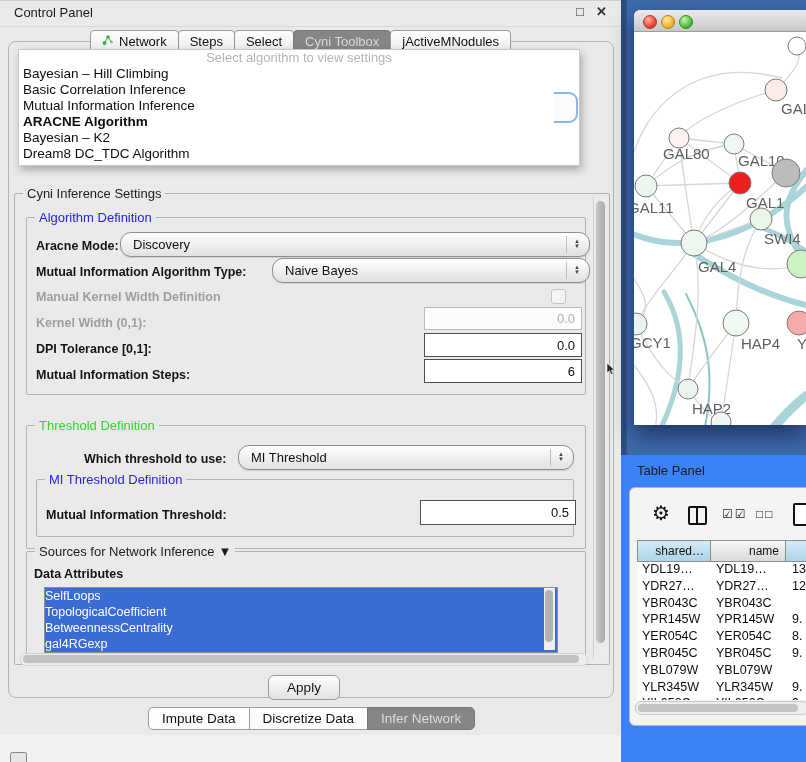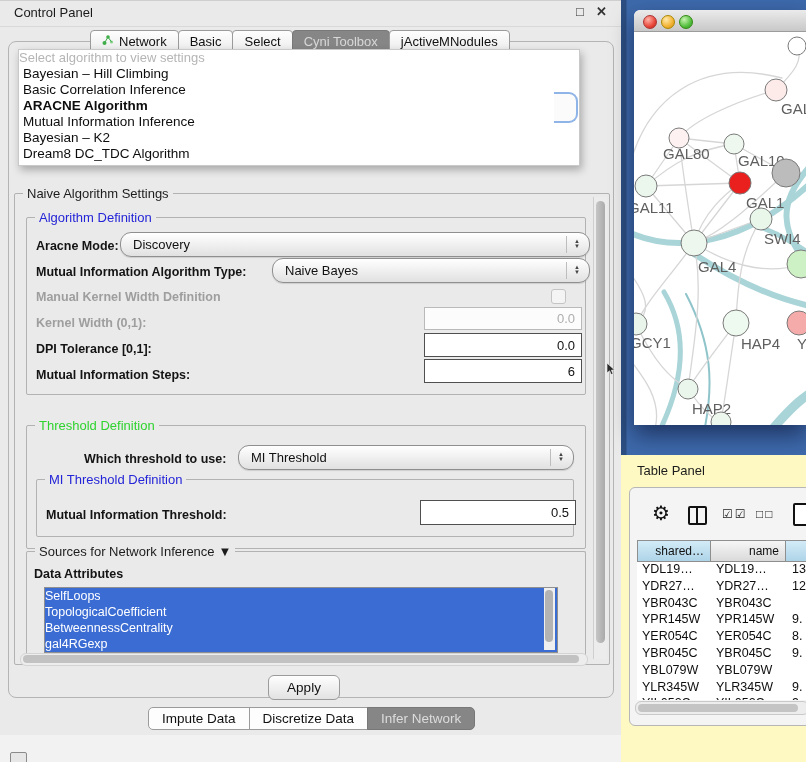--- a/index.html
+++ b/index.html
@@ -22,21 +22,21 @@
        border-radius:4px 4px 0 0;white-space:nowrap;}
   .tab.selected{background:var(--tab-sel,#868686);color:#d8d8d8;border-color:#787878;}
 
   
   .card{position:absolute;left:8px;top:40px;width:604px;height:655px;background:#eaeaea;
         border:1px solid #b4b4b4;border-radius:8px;}
 
   
   .popup{position:absolute;left:18px;top:48px;width:560px;height:115px;background:#fff;
          border:1px solid #c9c9c9;box-shadow:2px 4px 8px rgba(0,0,0,.28);z-index:40;}
-  .popup .ph{height:16px;line-height:16px;font-size:13px;color:#b5b5b5;}
+  .popup .ph{height:16px;line-height:16px;text-align:center;font-size:13px;color:#b5b5b5;}
   .algo-item{height:16px;line-height:16px;font-size:13.5px;color:#0d0d0d;padding-left:4px;white-space:nowrap;}
   .algo-item.selected{font-weight:bold;}
   .combo-remnant{position:absolute;left:554px;top:91px;width:22px;height:27px;background:#fbfbfb;
          border:2px solid #8fb4e8;border-left:none;border-radius:0 9px 9px 0;z-index:45;}
   .hidden-combo{position:absolute;left:22px;top:163px;width:552px;height:14px;background:#f2f2f2;
          border:1px solid #aeaeae;border-top:none;border-radius:0 0 10px 10px;overflow:hidden;z-index:30;}
   .hidden-combo .ghost{color:#c9c9c9;font-size:13px;line-height:14px;padding-left:16px;white-space:nowrap;}
 
   
   .group{position:absolute;border:1px solid #b2b2b2;border-radius:2px;}
@@ -91,21 +91,21 @@
   .net-window{position:absolute;left:634px;top:10px;width:172px;height:415px;background:#fff;
            border-radius:6px 0 0 0;box-shadow:0 10px 22px rgba(0,0,25,.5);overflow:hidden;}
   .net-titlebar{position:absolute;left:0;top:0;width:100%;height:21px;
            background:linear-gradient(#ebebeb,#c8c8c8);border-bottom:1px solid #9c9c9c;border-radius:6px 0 0 0;}
   .light{position:absolute;top:4.5px;width:12px;height:12px;border-radius:50%;}
   .light.red{left:9px;background:radial-gradient(circle at 35% 30%,#ffb3a8,#e8483b 60%,#b8271c);border:0.5px solid #a33;}
   .light.yellow{left:27px;background:radial-gradient(circle at 35% 30%,#ffe9a8,#f2b233 60%,#cd8a12);border:0.5px solid #a80;}
   .light.green{left:45px;background:radial-gradient(circle at 35% 30%,#c9f3b0,#54bf3f 60%,#2e9422);border:0.5px solid #381;}
   .net-canvas{position:absolute;left:0;top:22px;width:172px;height:393px;background:#fff;}
 
-  .table-area{position:absolute;left:621px;top:455px;width:185px;height:307px;background:#fef9c3;}
+  .table-area{position:absolute;left:621px;top:455px;width:185px;height:307px;background:#3b82f6;}
   .tp-title{position:absolute;left:16px;top:8px;font-size:13px;color:#1c1c1c;}
   .tp-card{position:absolute;left:8px;top:32px;width:180px;height:237px;background:#f4f4f4;
            border:1px solid #b6b6b6;border-radius:6px;}
   .tp-toolbar{position:absolute;left:0;top:10px;width:100%;height:36px;}
   .gear{position:absolute;left:22px;top:3px;font-size:20px;color:#111;}
   .cols-icon{position:absolute;left:58px;top:8px;width:15px;height:15px;border:2px solid #111;border-radius:2px;}
   .cols-icon:before{content:"";position:absolute;left:6px;top:0;width:2px;height:15px;background:#111;}
   .checks{position:absolute;left:92px;top:9px;font-size:12px;letter-spacing:2px;color:#222;}
   .boxes{position:absolute;left:126px;top:9px;font-size:12px;letter-spacing:2px;color:#222;}
   .doc-icon{position:absolute;left:163px;top:5px;width:16px;height:19px;border:2px solid #111;border-radius:2px 6px 2px 2px;background:#fff;}
@@ -145,49 +145,49 @@
           <svg width="12" height="12" viewBox="0 0 12 12">
               <circle cx="2.5" cy="9" r="2" fill="#3fae49"></circle>
               <circle cx="6" cy="3" r="1.8" fill="#3fae49"></circle>
               <circle cx="9.5" cy="8" r="1.6" fill="#8bd28f"></circle>
               <path d="M2.5 9 L6 3 L9.5 8" stroke="#3fae49" stroke-width="1" fill="none"></path>
             </svg>
         </span>
         <span>Network</span>
       </div>
       <div class="tab">
-          <span>Basic</span>
+          <span>Steps</span>
         </div>
       <div class="tab">
           <span>Select</span>
         </div>
       <div class="tab selected">
           <span>Cyni Toolbox</span>
         </div>
       <div class="tab">
           <span>jActiveMNodules</span>
         </div>
     </div>
 
 
     <div class="popup">
       <div class="ph">Select algorithm to view settings</div>
       <div id="algo-list">
           <div class="algo-item">Bayesian – Hill Climbing</div>
           <div class="algo-item">Basic Correlation Inference</div>
+          <div class="algo-item">Mutual Information Inference</div>
           <div class="algo-item selected">ARACNE Algorithm</div>
-          <div class="algo-item">Mutual Information Inference</div>
           <div class="algo-item">Bayesian – K2</div>
           <div class="algo-item">Dream8 DC_TDC Algorithm</div>
         </div>
     </div>
     <div class="combo-remnant"></div>
 
     <div class="group" style="left:14px;top:192px;width:594px;height:470px;">
-      <span class="legend">Naive Algorithm Settings</span>
+      <span class="legend">Cyni Inference Settings</span>
     </div>
     <div class="vscroll" style="left:593px;top:196px;height:462px;">
       <div class="thumb" style="top:4px;height:442px;"></div>
     </div>
 
     <div class="group" style="left:26px;top:216px;width:558px;height:176px;">
       <span class="legend blue">Algorithm Definition</span>
     </div>
     <div class="lbl" style="left:36px;top:238px;">Aracne Mode:</div>
     <div class="combo" style="left:120px;top:231px;width:452px;">

